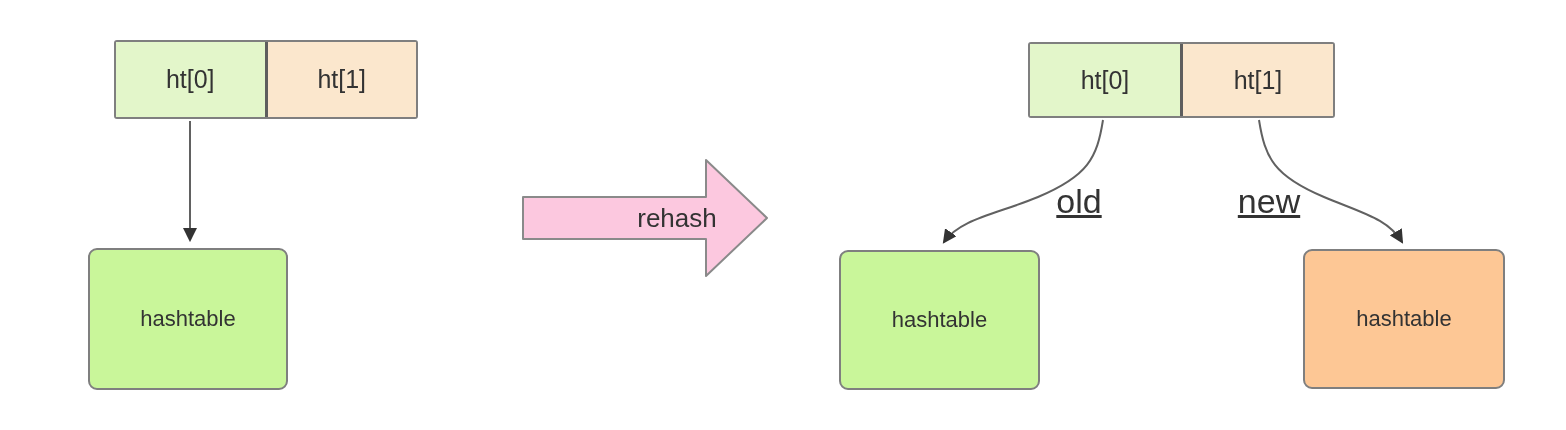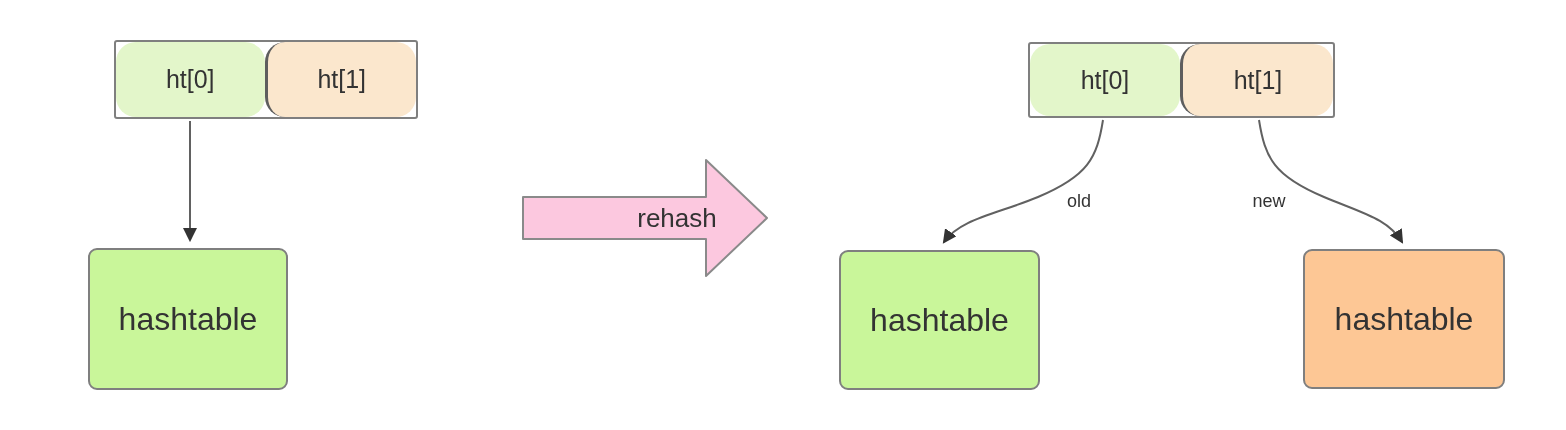--- a/index.html
+++ b/index.html
@@ -54,34 +54,33 @@
     border-radius: 3px;
     box-sizing: border-box;
     background: #ffffff;
   }
   .ht-cell {
     flex: 1 1 50%;
     display: flex;
     align-items: center;
     justify-content: center;
     font-size: 25px;
-    border-radius: 20px;
   }
   .ht-cell + .ht-cell { border-left: 3px solid var(--divider-gray); }
   .cell-green { background: var(--cell-green); }
   .cell-peach { background: var(--cell-peach); }
   .ht-table {
     position: absolute;
     display: flex;
     align-items: center;
     justify-content: center;
     border: 2px solid var(--border-gray);
     border-radius: 9px;
     box-sizing: border-box;
-    font-size: 32px;
+    font-size: 22px;
   }
   .table-green { background: var(--box-green); }
   .table-orange { background: var(--box-orange); }
 
   
   .ht-box-left   { left: 114px; top: 40px;  width: 304px; height: 79px; }
   .table-left    { left: 88px;  top: 248px; width: 200px; height: 142px; }
 
   
   .ht-box-right  { left: 1028px; top: 42px;  width: 307px; height: 76px; }
@@ -94,22 +93,23 @@
     width: 244px;
     text-align: center;
     font-size: 26px;
     line-height: 30px;
     padding-left: 32px;
   }
   .edge-label {
     position: absolute;
     width: 80px;
     text-align: center;
-    font-size: 18px;
+    font-size: 34px;
     line-height: 30px;
+    text-decoration: underline;
   }
   .label-old { left: 1039px; top: 186px; }
   .label-new { left: 1229px; top: 186px; text-align: center; }
 </style>
 </head>
 <body>
 
 <div class="canvas">
 
   <svg class="connector-layer" width="1566" height="430" viewBox="0 0 1566 430" xmlns="http://www.w3.org/2000/svg">

